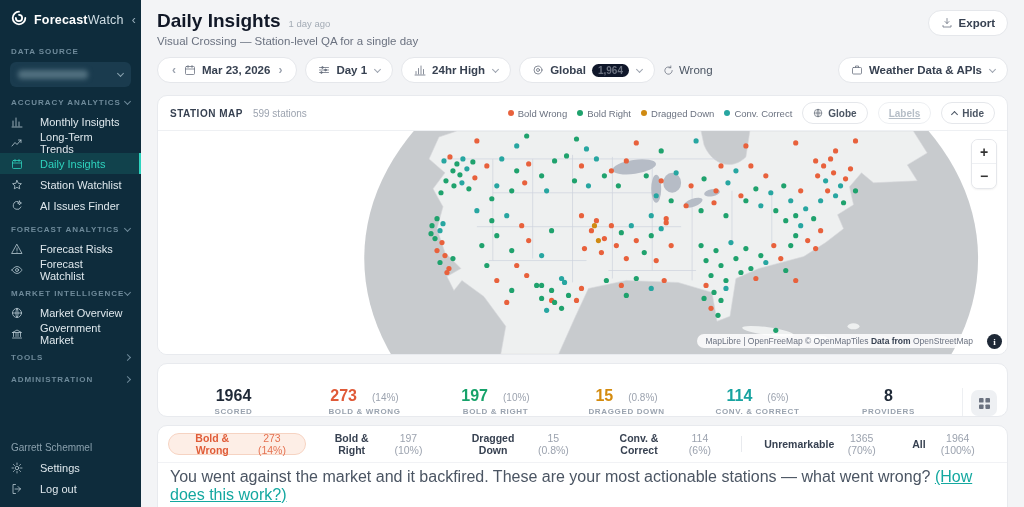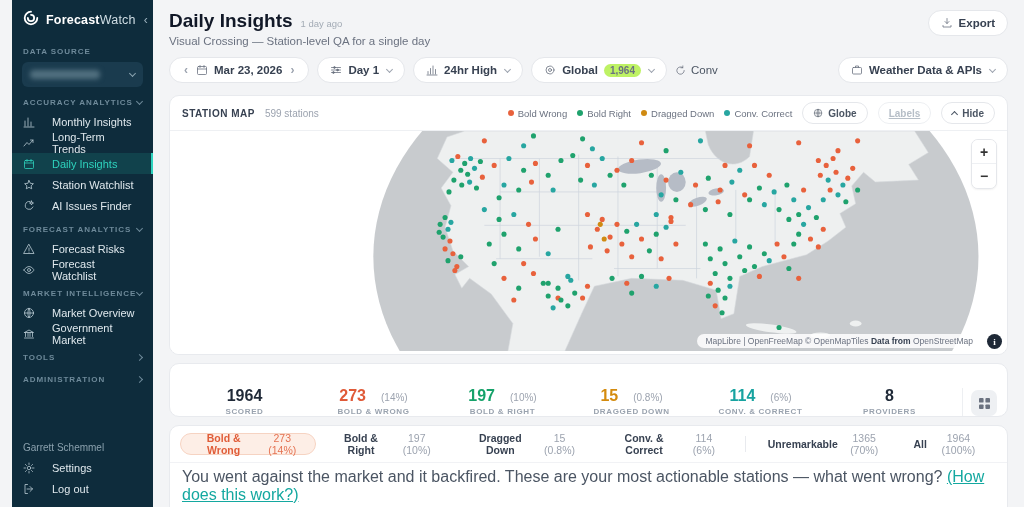--- a/index.html
+++ b/index.html
@@ -1,18 +1,18 @@
 <!DOCTYPE html>
 <html><head>
 <meta charset="utf-8">
 <style>
   * { margin:0; padding:0; box-sizing:border-box; }
   html,body { width:1024px; height:507px; overflow:hidden; background:#f3f4f6;
     font-family:"Liberation Sans", sans-serif; }
-  .app { display:flex; width:1024px; height:507px;padding-left:12px; }
+  .app { display:flex; width:1024px; height:507px; }
 
   
   .sidebar { width:141px; min-width:141px; background:#0e2c3c; color:#dfe8ed;
     display:flex; flex-direction:column; height:507px; }
   .brand { display:flex; align-items:center; gap:6px; padding:9px 10px 7px 10px; }
   .brand-name { font-size:12.5px; font-weight:700; color:#fff; letter-spacing:.2px; flex:1; white-space:nowrap; }
   .brand-name .lite { font-weight:400; color:#cfdde4; }
   .collapse { color:#9fb4c0; font-size:12px; cursor:pointer; padding:0 2px; }
   .sec-label { font-size:8px; letter-spacing:.12em; color:#6e8a9a; font-weight:700;
     padding:9px 11px 4px 11px; display:flex; align-items:center; }
@@ -44,21 +44,21 @@
   .subtitle { font-size:11.5px; color:#6b7280; margin-top:3px; }
   .btn-pill { display:inline-flex; align-items:center; gap:6px; background:#fff;
     border:1px solid #e5e7eb; border-radius:14px; height:26px; padding:0 12px;
     font-size:11.5px; font-weight:600; color:#374151; cursor:pointer; white-space:nowrap; }
   .btn-pill svg { width:12px; height:12px; stroke:#6b7280; fill:none; stroke-width:1.6;
     stroke-linecap:round; stroke-linejoin:round; }
   .btn-pill .chev { border-color:#9ca3af; margin-left:2px; }
   .export-btn { margin-left:auto; }
   .filters { display:flex; align-items:center; gap:8px; margin-top:10px; }
   .arrow { color:#9ca3af; font-size:12px; padding:0 2px; cursor:pointer; }
-  .count-badge { background:#bef264; border-radius:8px; padding:1px 6px; font-size:10px;
+  .count-badge { background:#0f172a; border-radius:8px; padding:1px 6px; font-size:10px;
     font-weight:600; color:#6b7280; }
   .reset-btn { display:inline-flex; align-items:center; gap:5px; font-size:11.5px; color:#4b5563;
     cursor:pointer; background:none; border:none; font-weight:500; }
   .reset-btn svg { width:11px; height:11px; stroke:#6b7280; fill:none; stroke-width:1.7; stroke-linecap:round; }
   .weather-btn { margin-left:auto; }
 
   
   .panel { background:#fff; border:1px solid #e8eaee; border-radius:10px; }
   .map-panel { margin-top:12px; overflow:hidden; }
   .map-hdr { display:flex; align-items:center; padding:6px 12px; gap:10px; }
@@ -332,21 +332,21 @@
         <span>Global</span>
         <span class="count-badge">1,964</span>
         <span class="chev down"></span>
       </span>
       <button class="reset-btn">
         <svg>
             <g transform="scale(0.46)">
               <path d="M20 12a8 8 0 1 1-3-6.2M17 2v4h-4"></path>
             </g>
           </svg>
-        <span>Conv</span>
+        <span>Wrong</span>
       </button>
       <span class="btn-pill weather-btn">
         <svg>
             <g transform="scale(0.5)">
               <rect x="3" y="7" width="18" height="13" rx="2"></rect>
               <path d="M9 7V4h6v3"></path>
             </g>
           </svg>
         <span>Weather Data &amp; APIs</span>
           <span class="chev down"></span>

